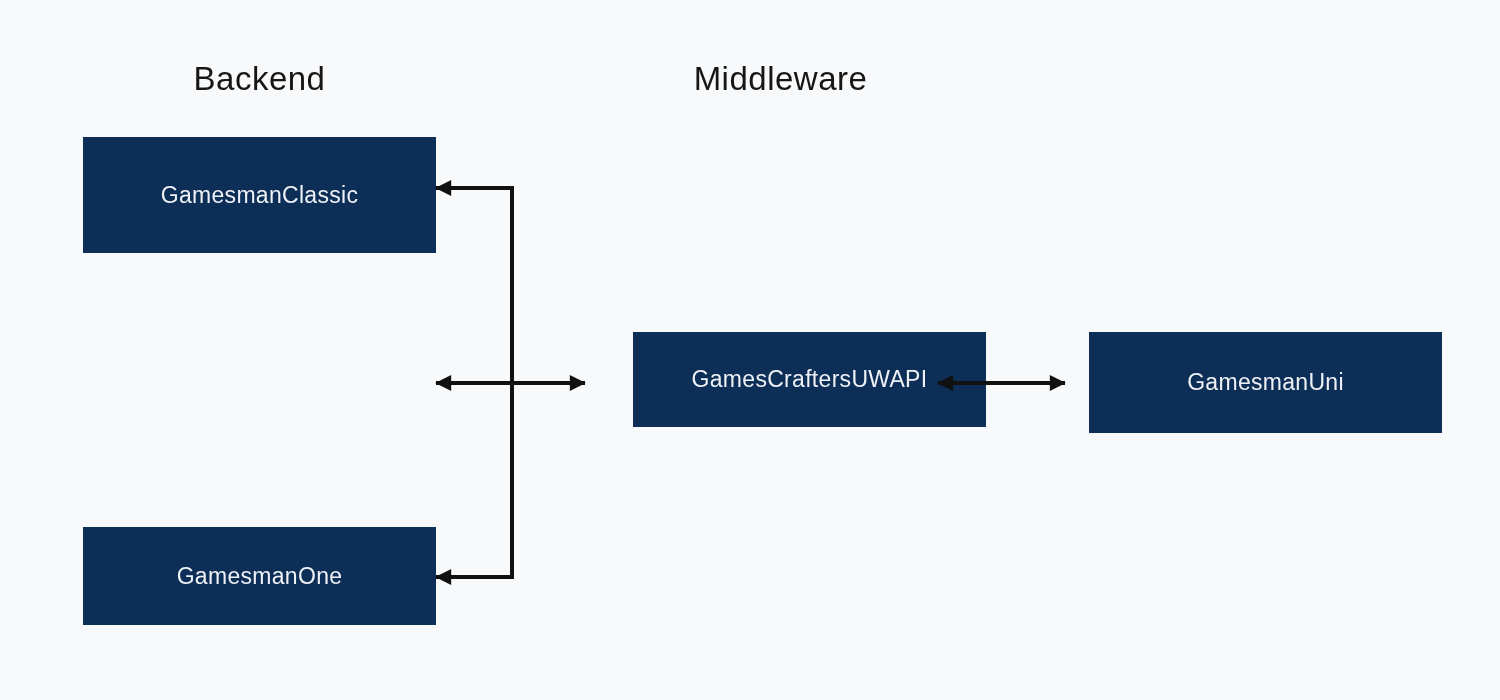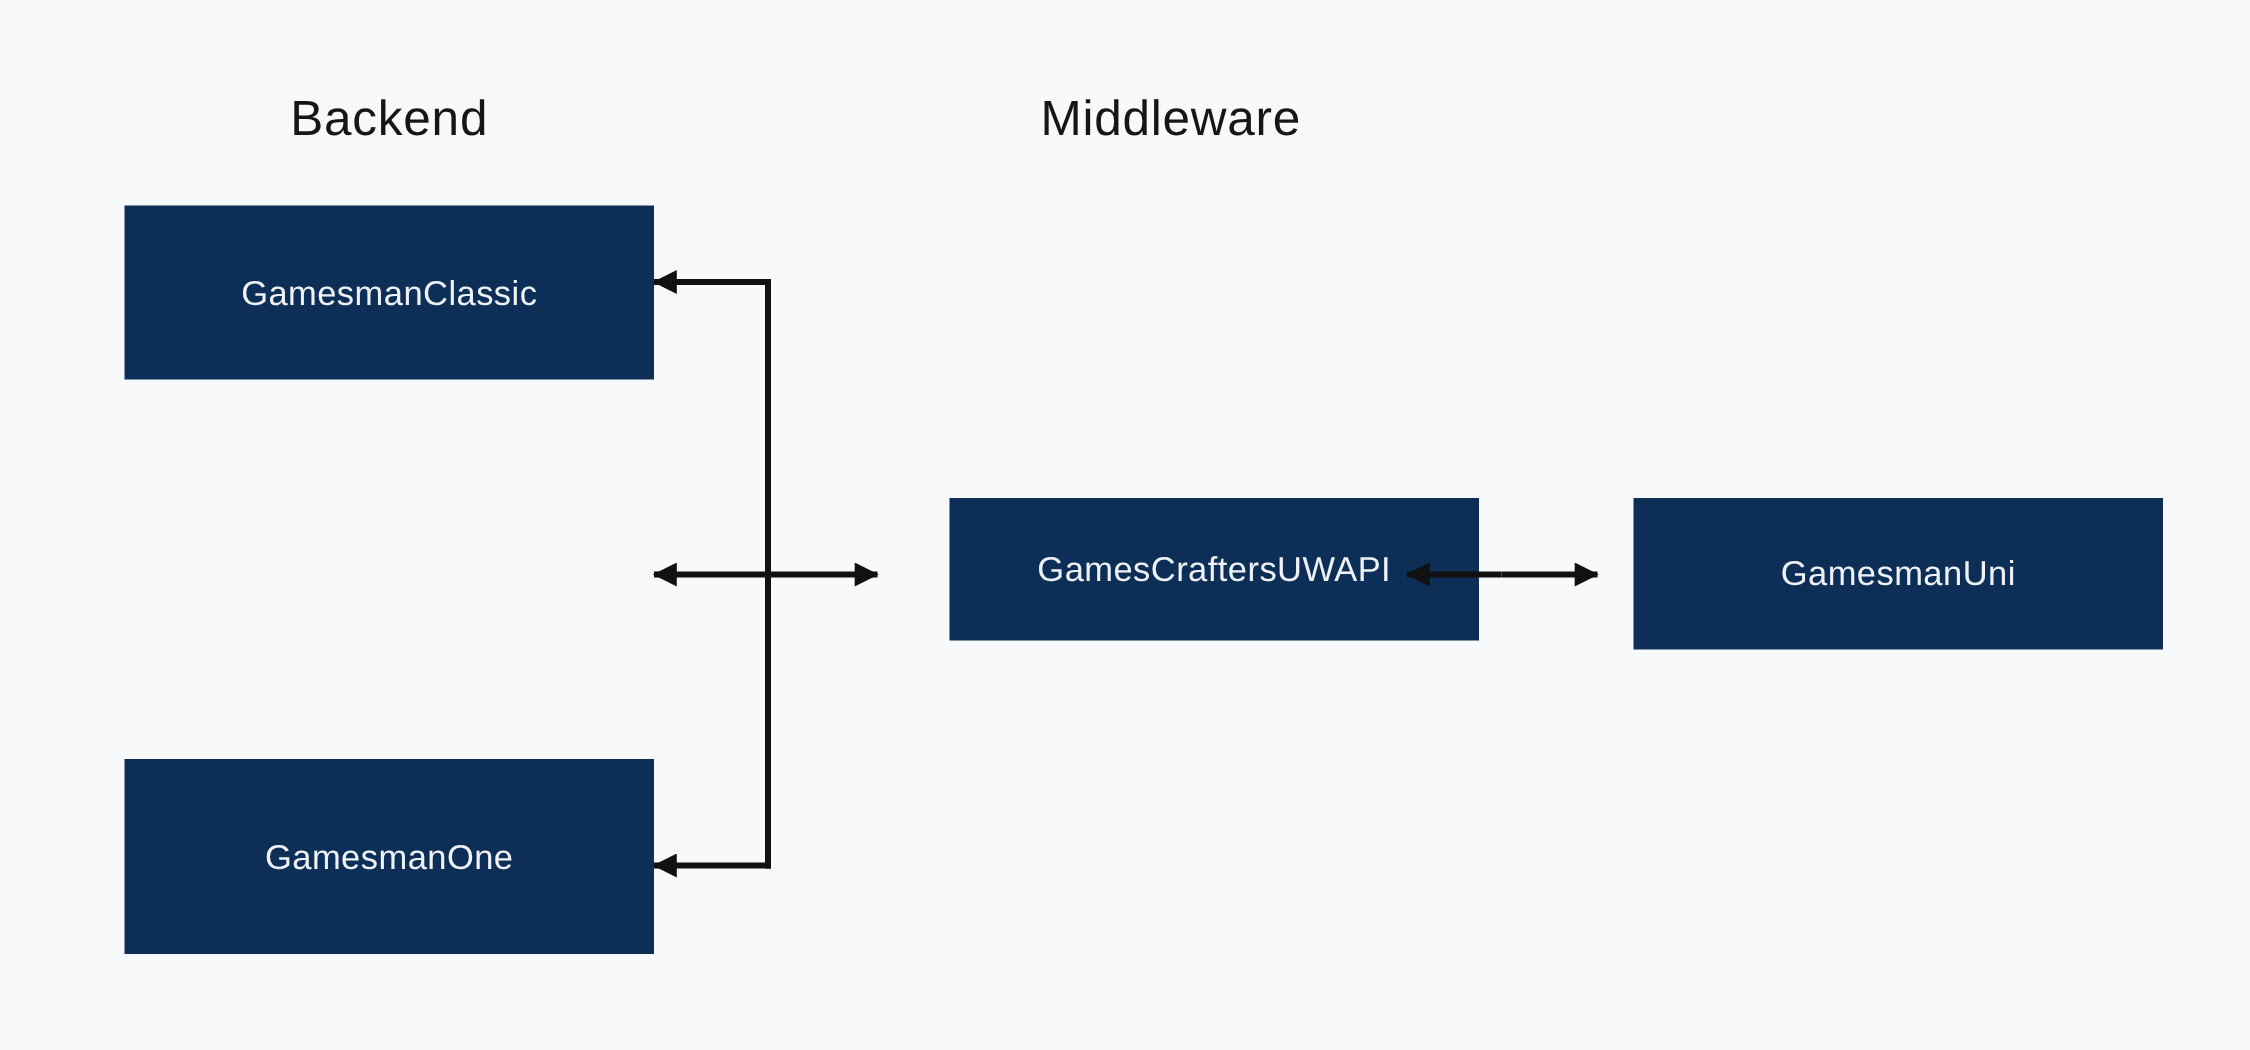--- a/index.html
+++ b/index.html
@@ -39,21 +39,21 @@
     color: var(--node-text);
     display: flex;
     align-items: center;
     justify-content: center;
     font-size: 23px;
     font-weight: 400;
     letter-spacing: 0.3px;
   }
   #n-classic { left: 83px;   top: 137px; width: 353px; height: 116px; }
   #n-puzzles { left: 83px;   top: 332px; width: 353px; height: 101px; }
-  #n-one     { left: 83px;   top: 506px; width: 353px; height: 130px; }
+  #n-one     { left: 83px;   top: 527px; width: 353px; height: 98px; }
   #n-uwapi   { left: 585px;  top: 332px; width: 353px; height: 95px; margin-left: 48px; }
   #n-uni     { left: 1065px; top: 332px; width: 353px; height: 101px; margin-left: 24px; }
 
   .wires {
     position: absolute;
     left: 0; top: 0;
     pointer-events: none;
   }
   .edge {
     stroke: var(--arrow);

